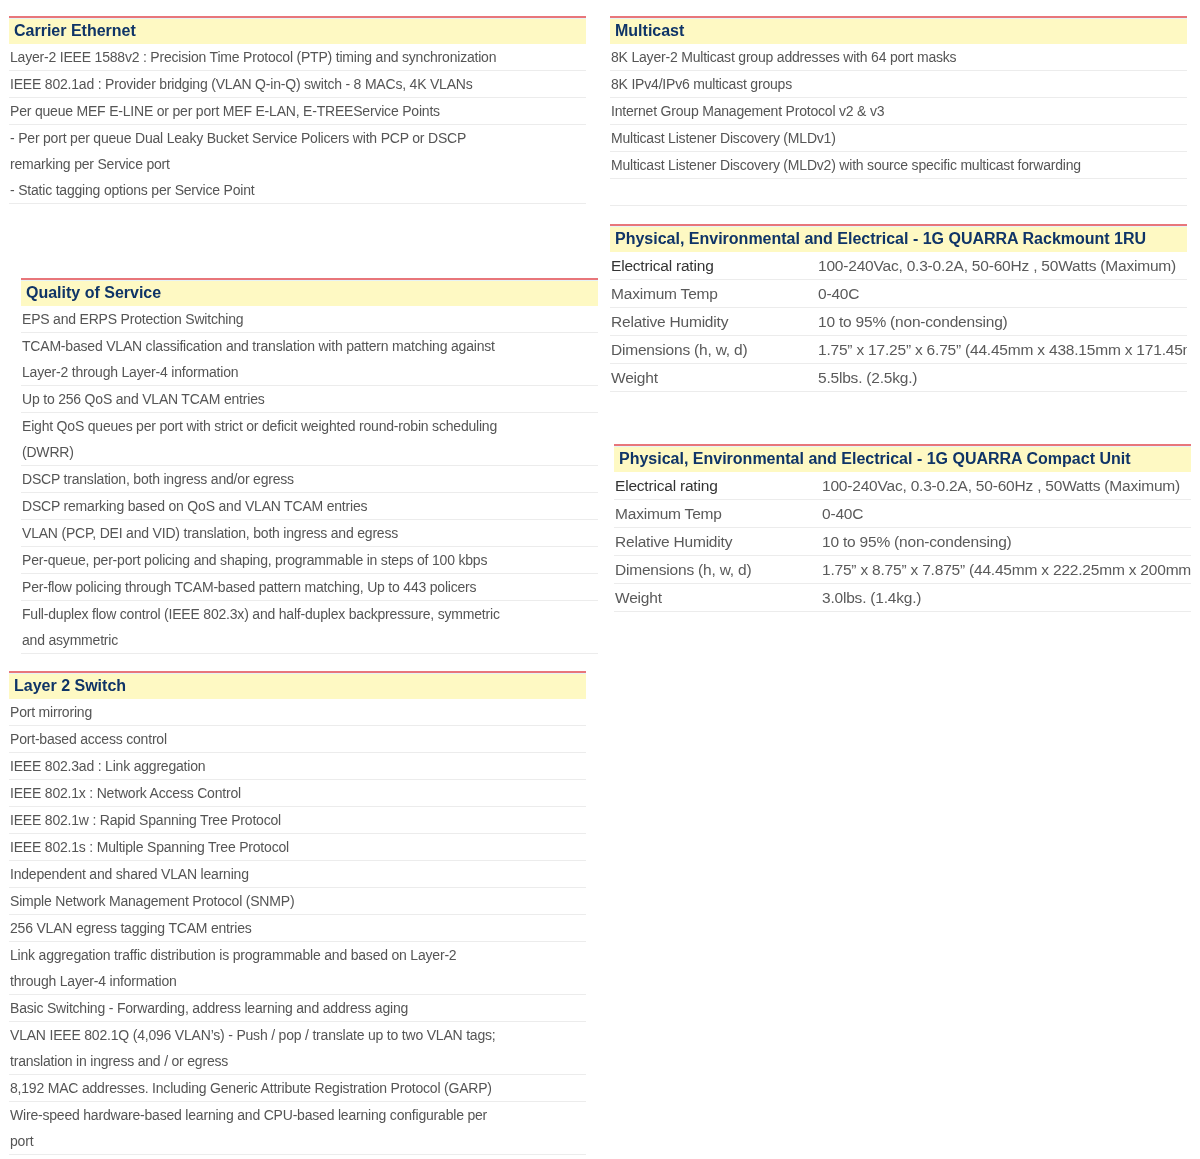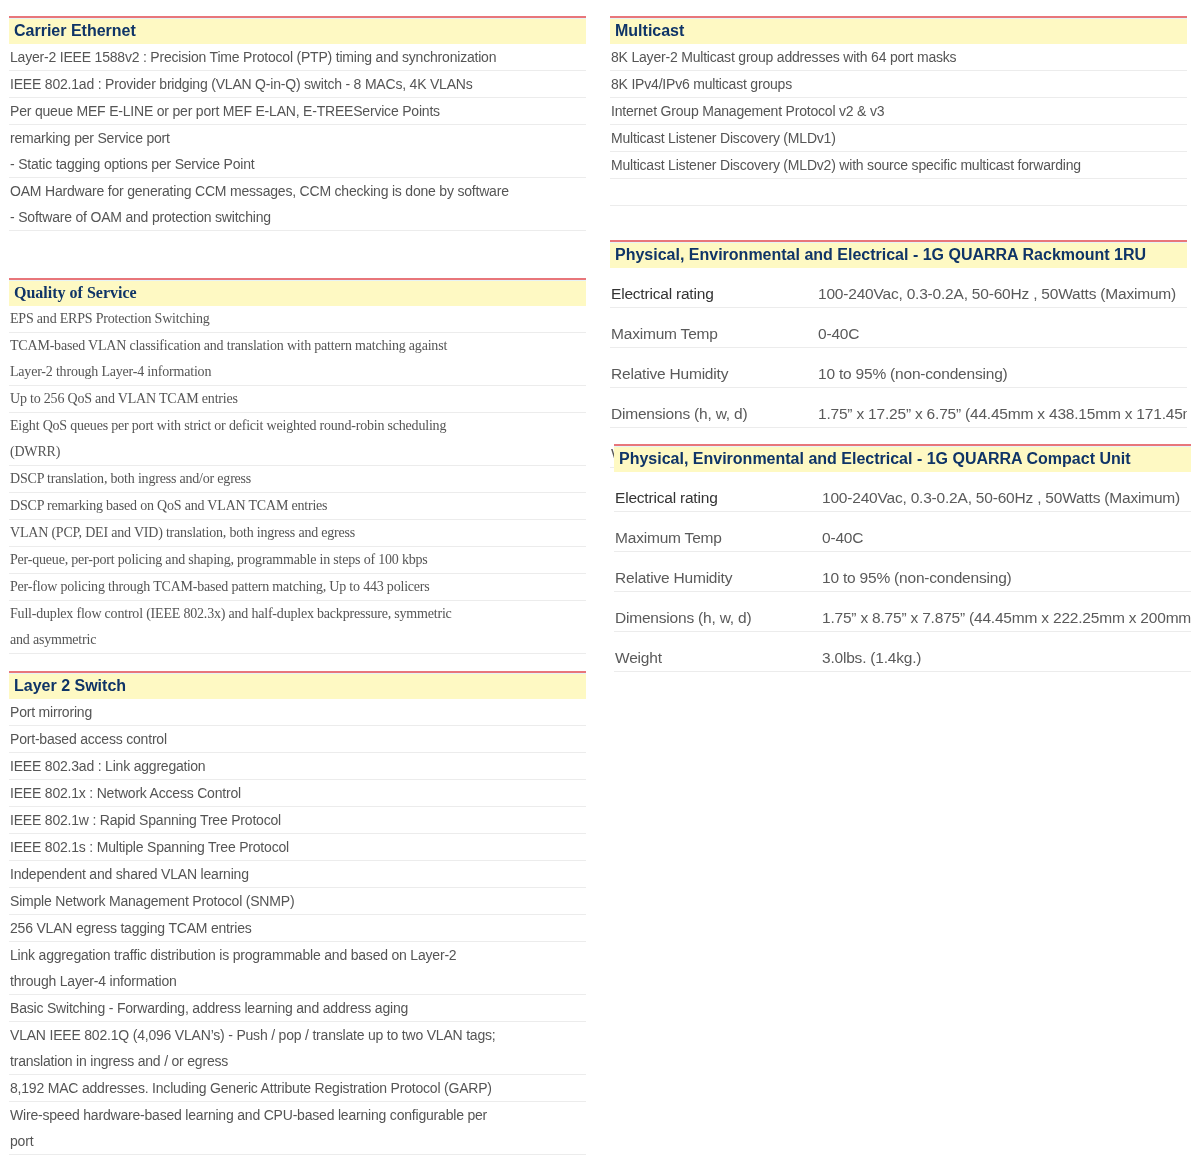--- a/index.html
+++ b/index.html
@@ -35,21 +35,21 @@
     letter-spacing: -0.2px;
   }
   .row .line { display: block; }
   .row.empty { height: 26px; }
   .spec { width: 100%; border-collapse: collapse; table-layout: fixed; }
   .spec td {
     border-bottom: 1px solid #ececec;
     font-size: 15.5px;
     height: 27px;
     line-height: 27px;
-    padding: 12px 0 0 1px;
+    padding: 0 0 0 1px;
     white-space: nowrap;
     overflow: visible;
     color: #5a5a5a;
     letter-spacing: -0.2px;
   }
   .spec td.lbl { width: 206px; }
   .spec tr.first td.lbl { color: #333333; }
   .spec-wrap { width: 590px; overflow: hidden; }
   .spec-wrap .sec-header { width: 572px; }
 </style>
@@ -64,31 +64,28 @@
         <li class="row">
           <span class="line">Layer-2 IEEE 1588v2 : Precision Time Protocol (PTP) timing and synchronization</span>
         </li>
         <li class="row">
           <span class="line">IEEE 802.1ad : Provider bridging (VLAN Q-in-Q) switch - 8 MACs, 4K VLANs</span>
         </li>
         <li class="row">
           <span class="line">Per queue MEF E-LINE or per port MEF E-LAN, E-TREEService Points</span>
         </li>
         <li class="row">
+          <span class="line">-  Per port per queue Dual Leaky Bucket Service Policers with PCP or DSCP</span>
           <span class="line">remarking per Service port</span>
           <span class="line">- Static tagging options per Service Point</span>
         </li>
-        <li class="row">
-          <span class="line">OAM Hardware for generating CCM messages, CCM checking is done by software</span>
-          <span class="line">- Software of OAM and protection switching</span>
-        </li>
-      </ul>
-  </div>
-
-  <div class="section" style="position:absolute; top:262px; left:0; width:577px;font-family:Liberation Serif, serif;">
+      </ul>
+  </div>
+
+  <div class="section" style="position:absolute; top:262px; left:12px; width:577px;">
     <div class="sec-header">Quality of Service</div>
     <ul class="rows">
         <li class="row">
           <span class="line">EPS and ERPS Protection Switching</span>
         </li>
         <li class="row">
           <span class="line">TCAM-based VLAN classification and translation with pattern matching against</span>
           <span class="line">Layer-2 through Layer-4 information</span>
         </li>
         <li class="row">
@@ -190,21 +187,21 @@
         <li class="row">
           <span class="line">Multicast Listener Discovery (MLDv1)</span>
         </li>
         <li class="row">
           <span class="line">Multicast Listener Discovery (MLDv2) with source specific multicast forwarding</span>
         </li>
         <li class="row empty"></li>
       </ul>
   </div>
 
-  <div class="section spec-wrap" style="position:absolute; top:224px; left:0;">
+  <div class="section spec-wrap" style="position:absolute; top:208px; left:0;">
     <div class="sec-header">Physical, Environmental and Electrical - 1G QUARRA  Rackmount  1RU</div>
     <table class="spec" style="width:577px;">
         <tbody>
           <tr class="first">
             <td class="lbl">Electrical rating</td>
             <td class="val">100-240Vac, 0.3-0.2A, 50-60Hz , 50Watts (Maximum)</td>
           </tr>
           <tr>
             <td class="lbl">Maximum Temp</td>
             <td class="val">0-40C</td>

